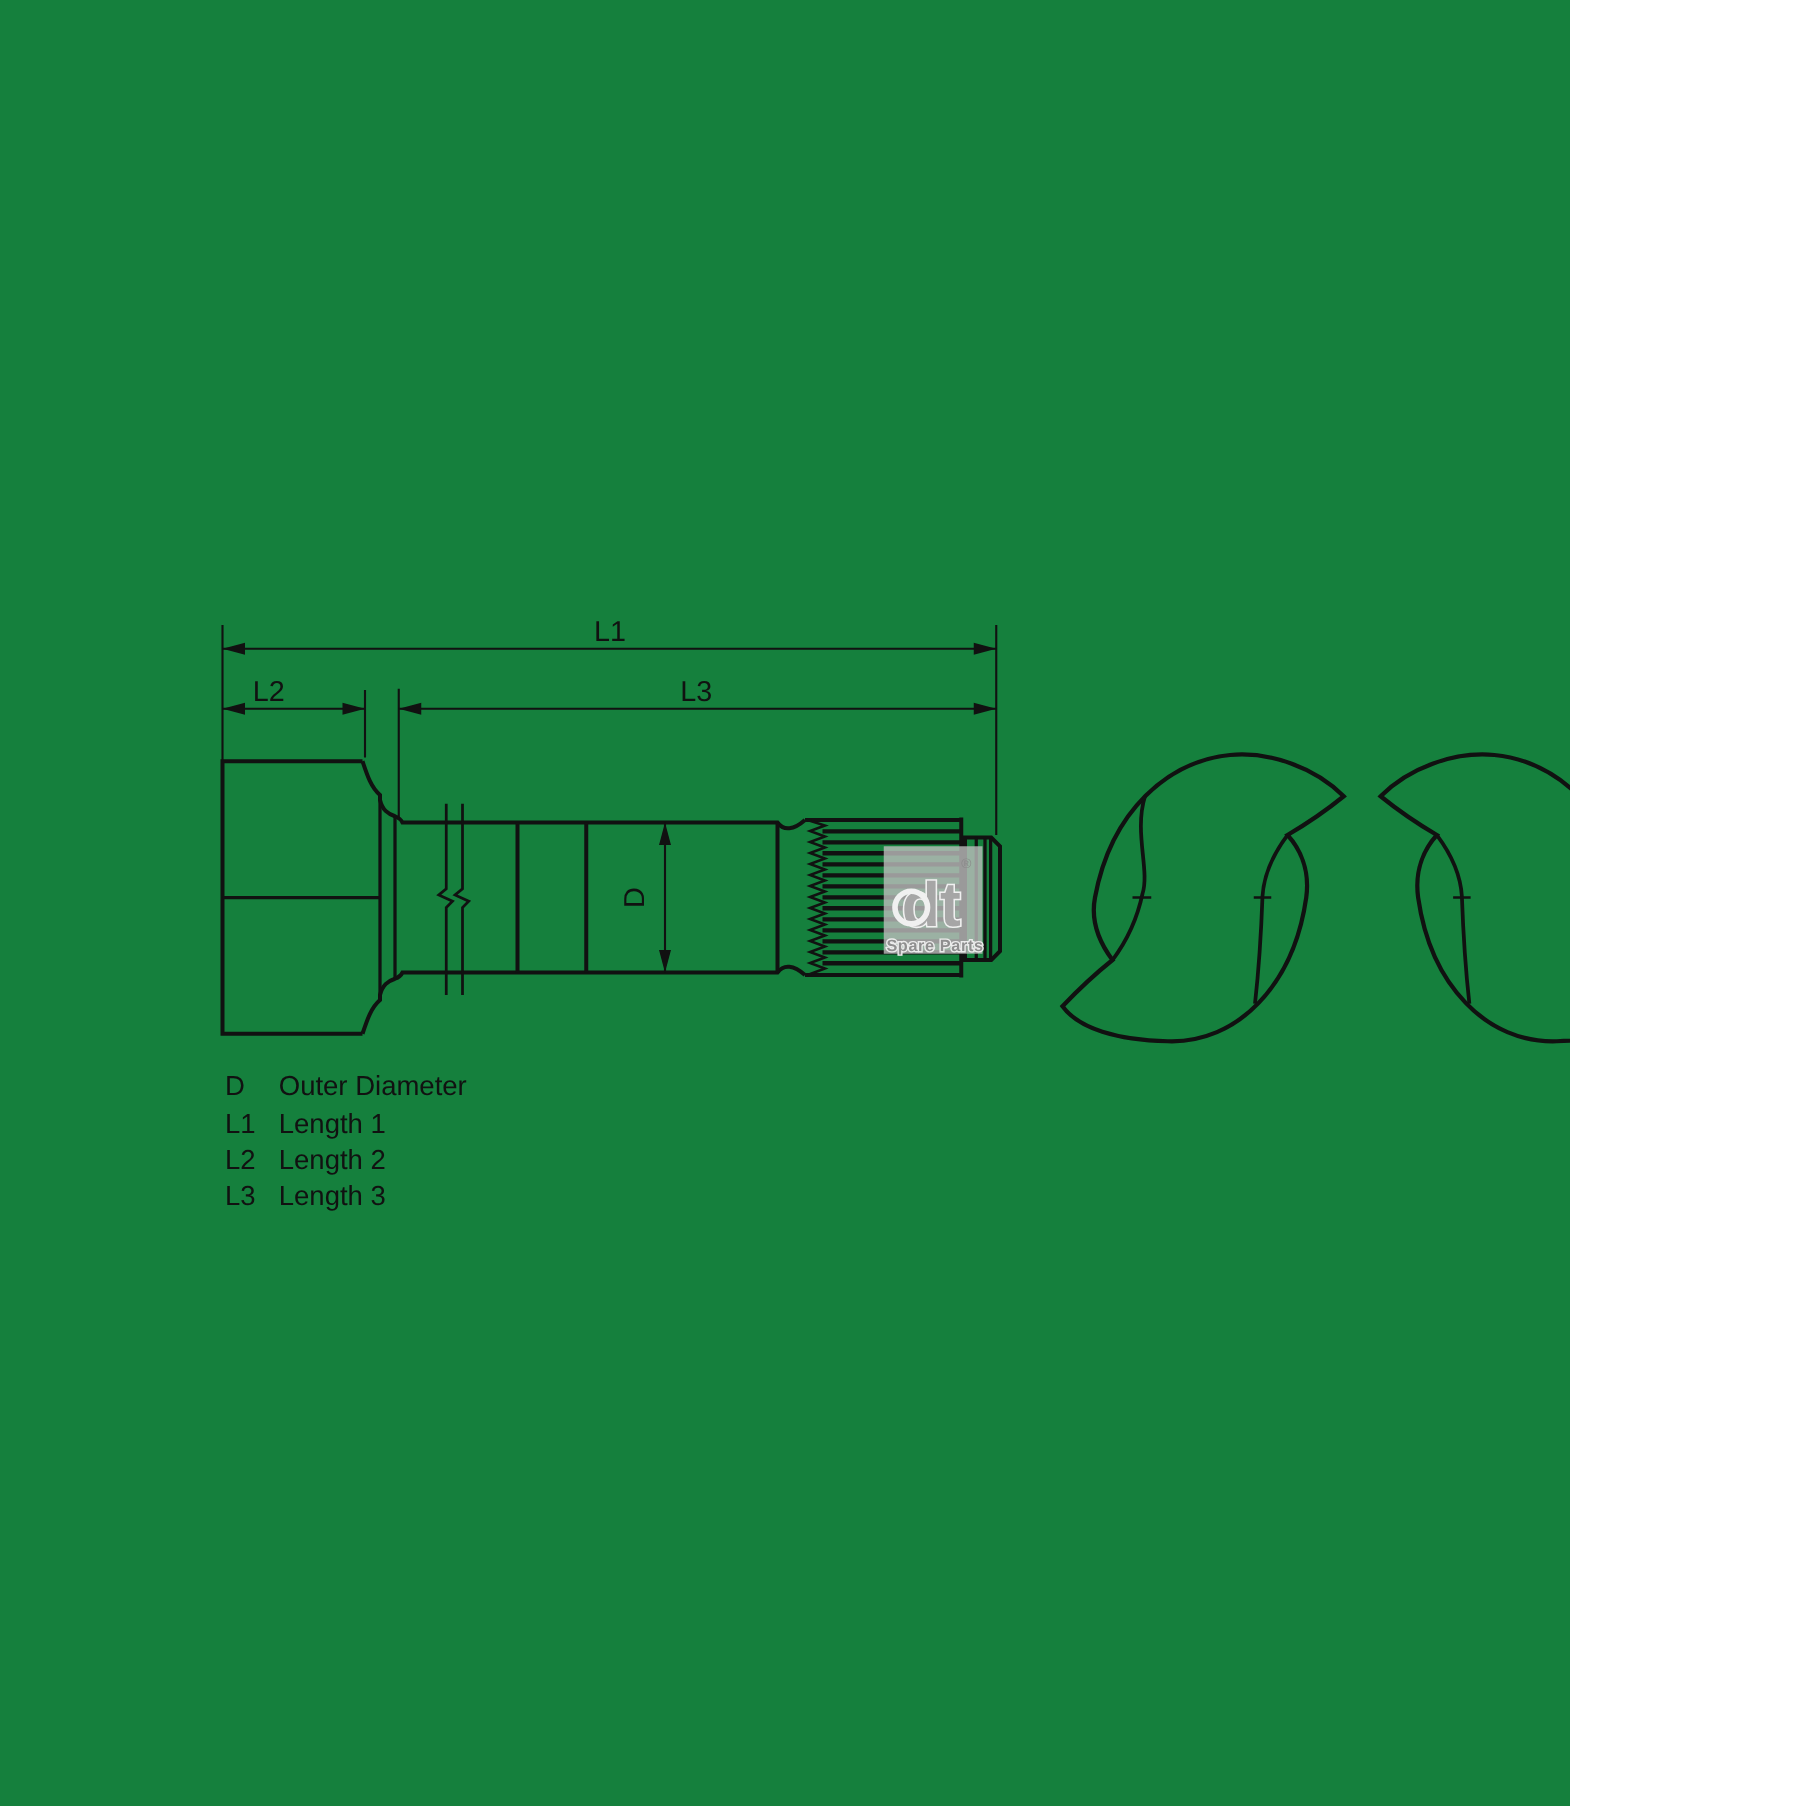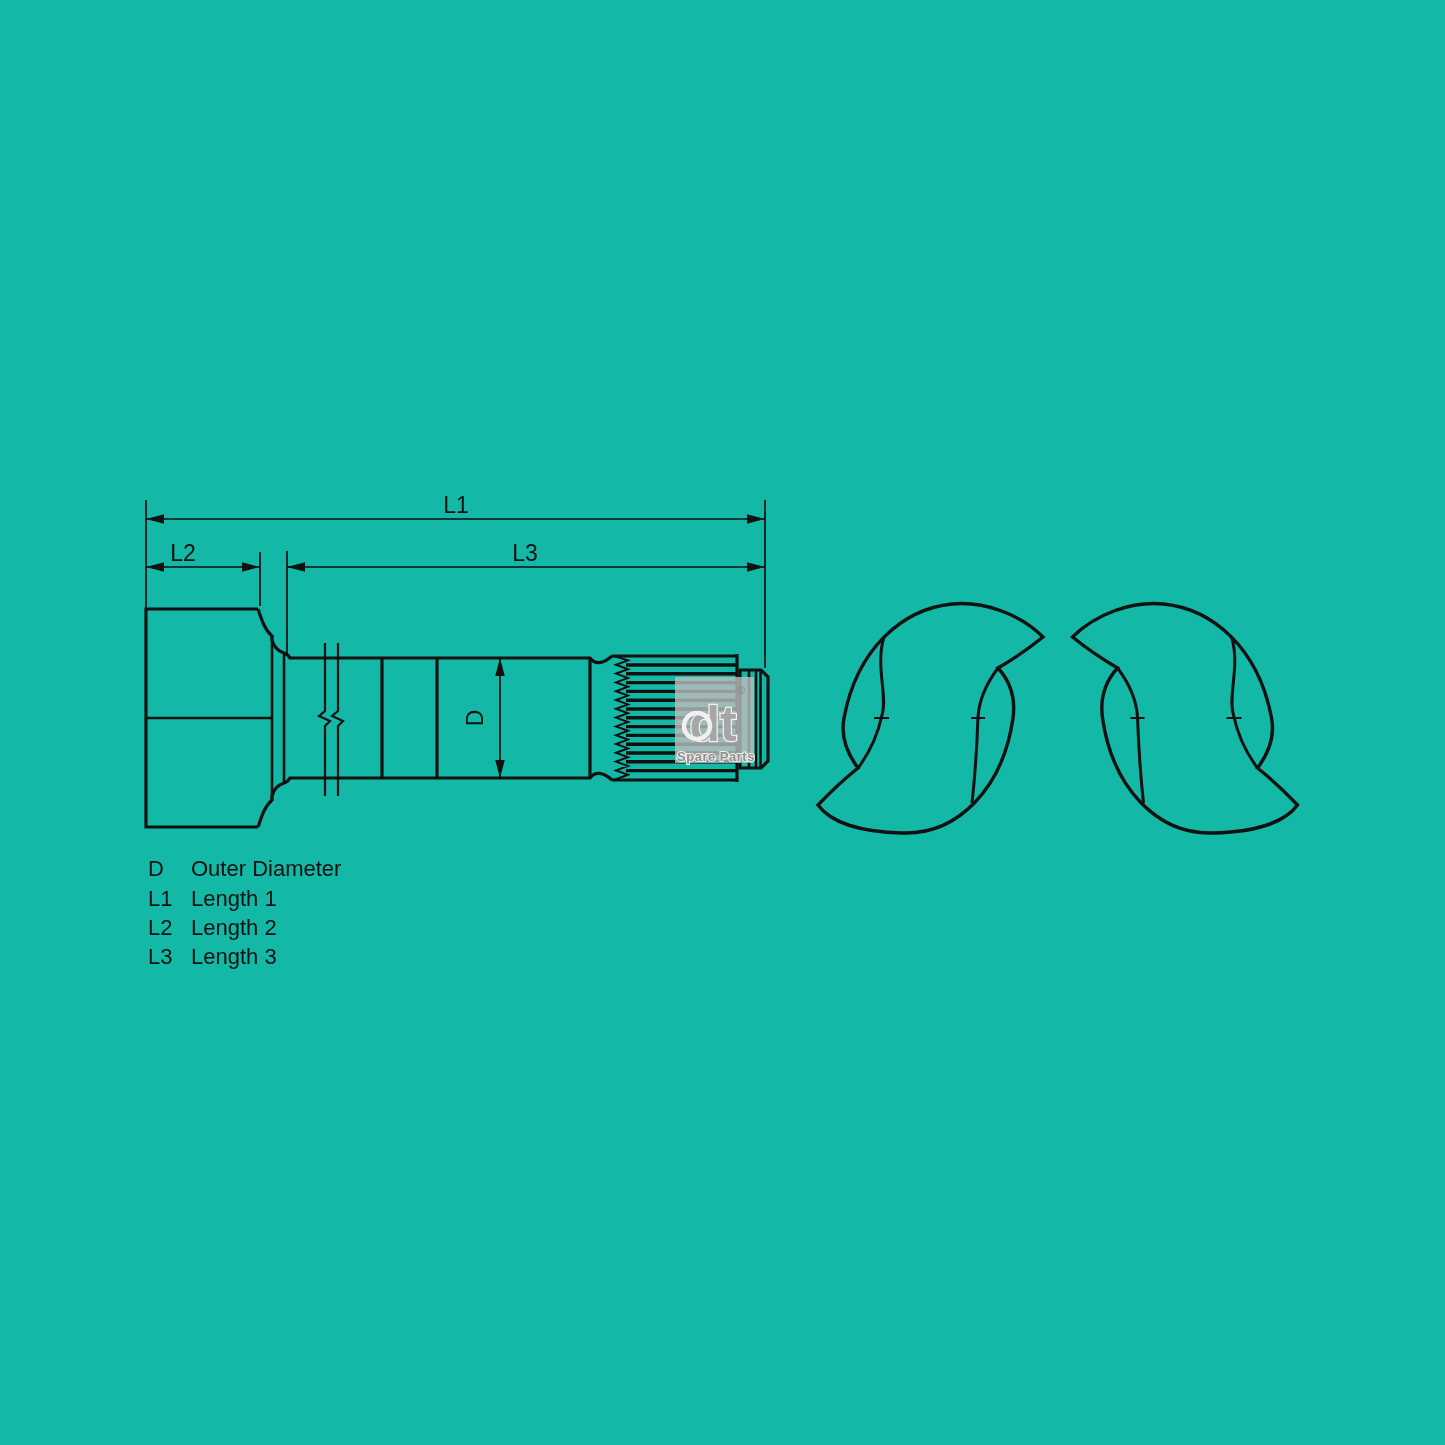--- a/index.html
+++ b/index.html
@@ -1,22 +1,23 @@
 <!DOCTYPE html>
 <html><head>
 <meta charset="utf-8">
 <style>
   html, body { margin: 0; padding: 0; background: #ffffff; }
   .canvas {
     position: relative;
-    width: 1445px;
+    width: 1224px;
     height: 1445px;
-    background: #14b8a6;
+    background: #15803d;
     font-family: "Liberation Sans", sans-serif;
     overflow: hidden;
+    padding-left: 32px;
   }
   svg { display: block; }
   .outline      { stroke: #111111; stroke-width: 3.2; fill: none; }
   .edge         { stroke: #111111; stroke-width: 2.6; fill: none; }
   .thinline     { stroke: #111111; stroke-width: 1.7; fill: none; }
   .breakline    { stroke: #111111; stroke-width: 2.2; fill: none; }
   .teeth        { stroke: #111111; stroke-width: 3.4; fill: none; }
   .zigzag       { stroke: #111111; stroke-width: 2;   fill: none; }
   .camline      { stroke: #111111; stroke-width: 3.4; fill: none; }
   .camarc       { stroke: #111111; stroke-width: 3;   fill: none; }

